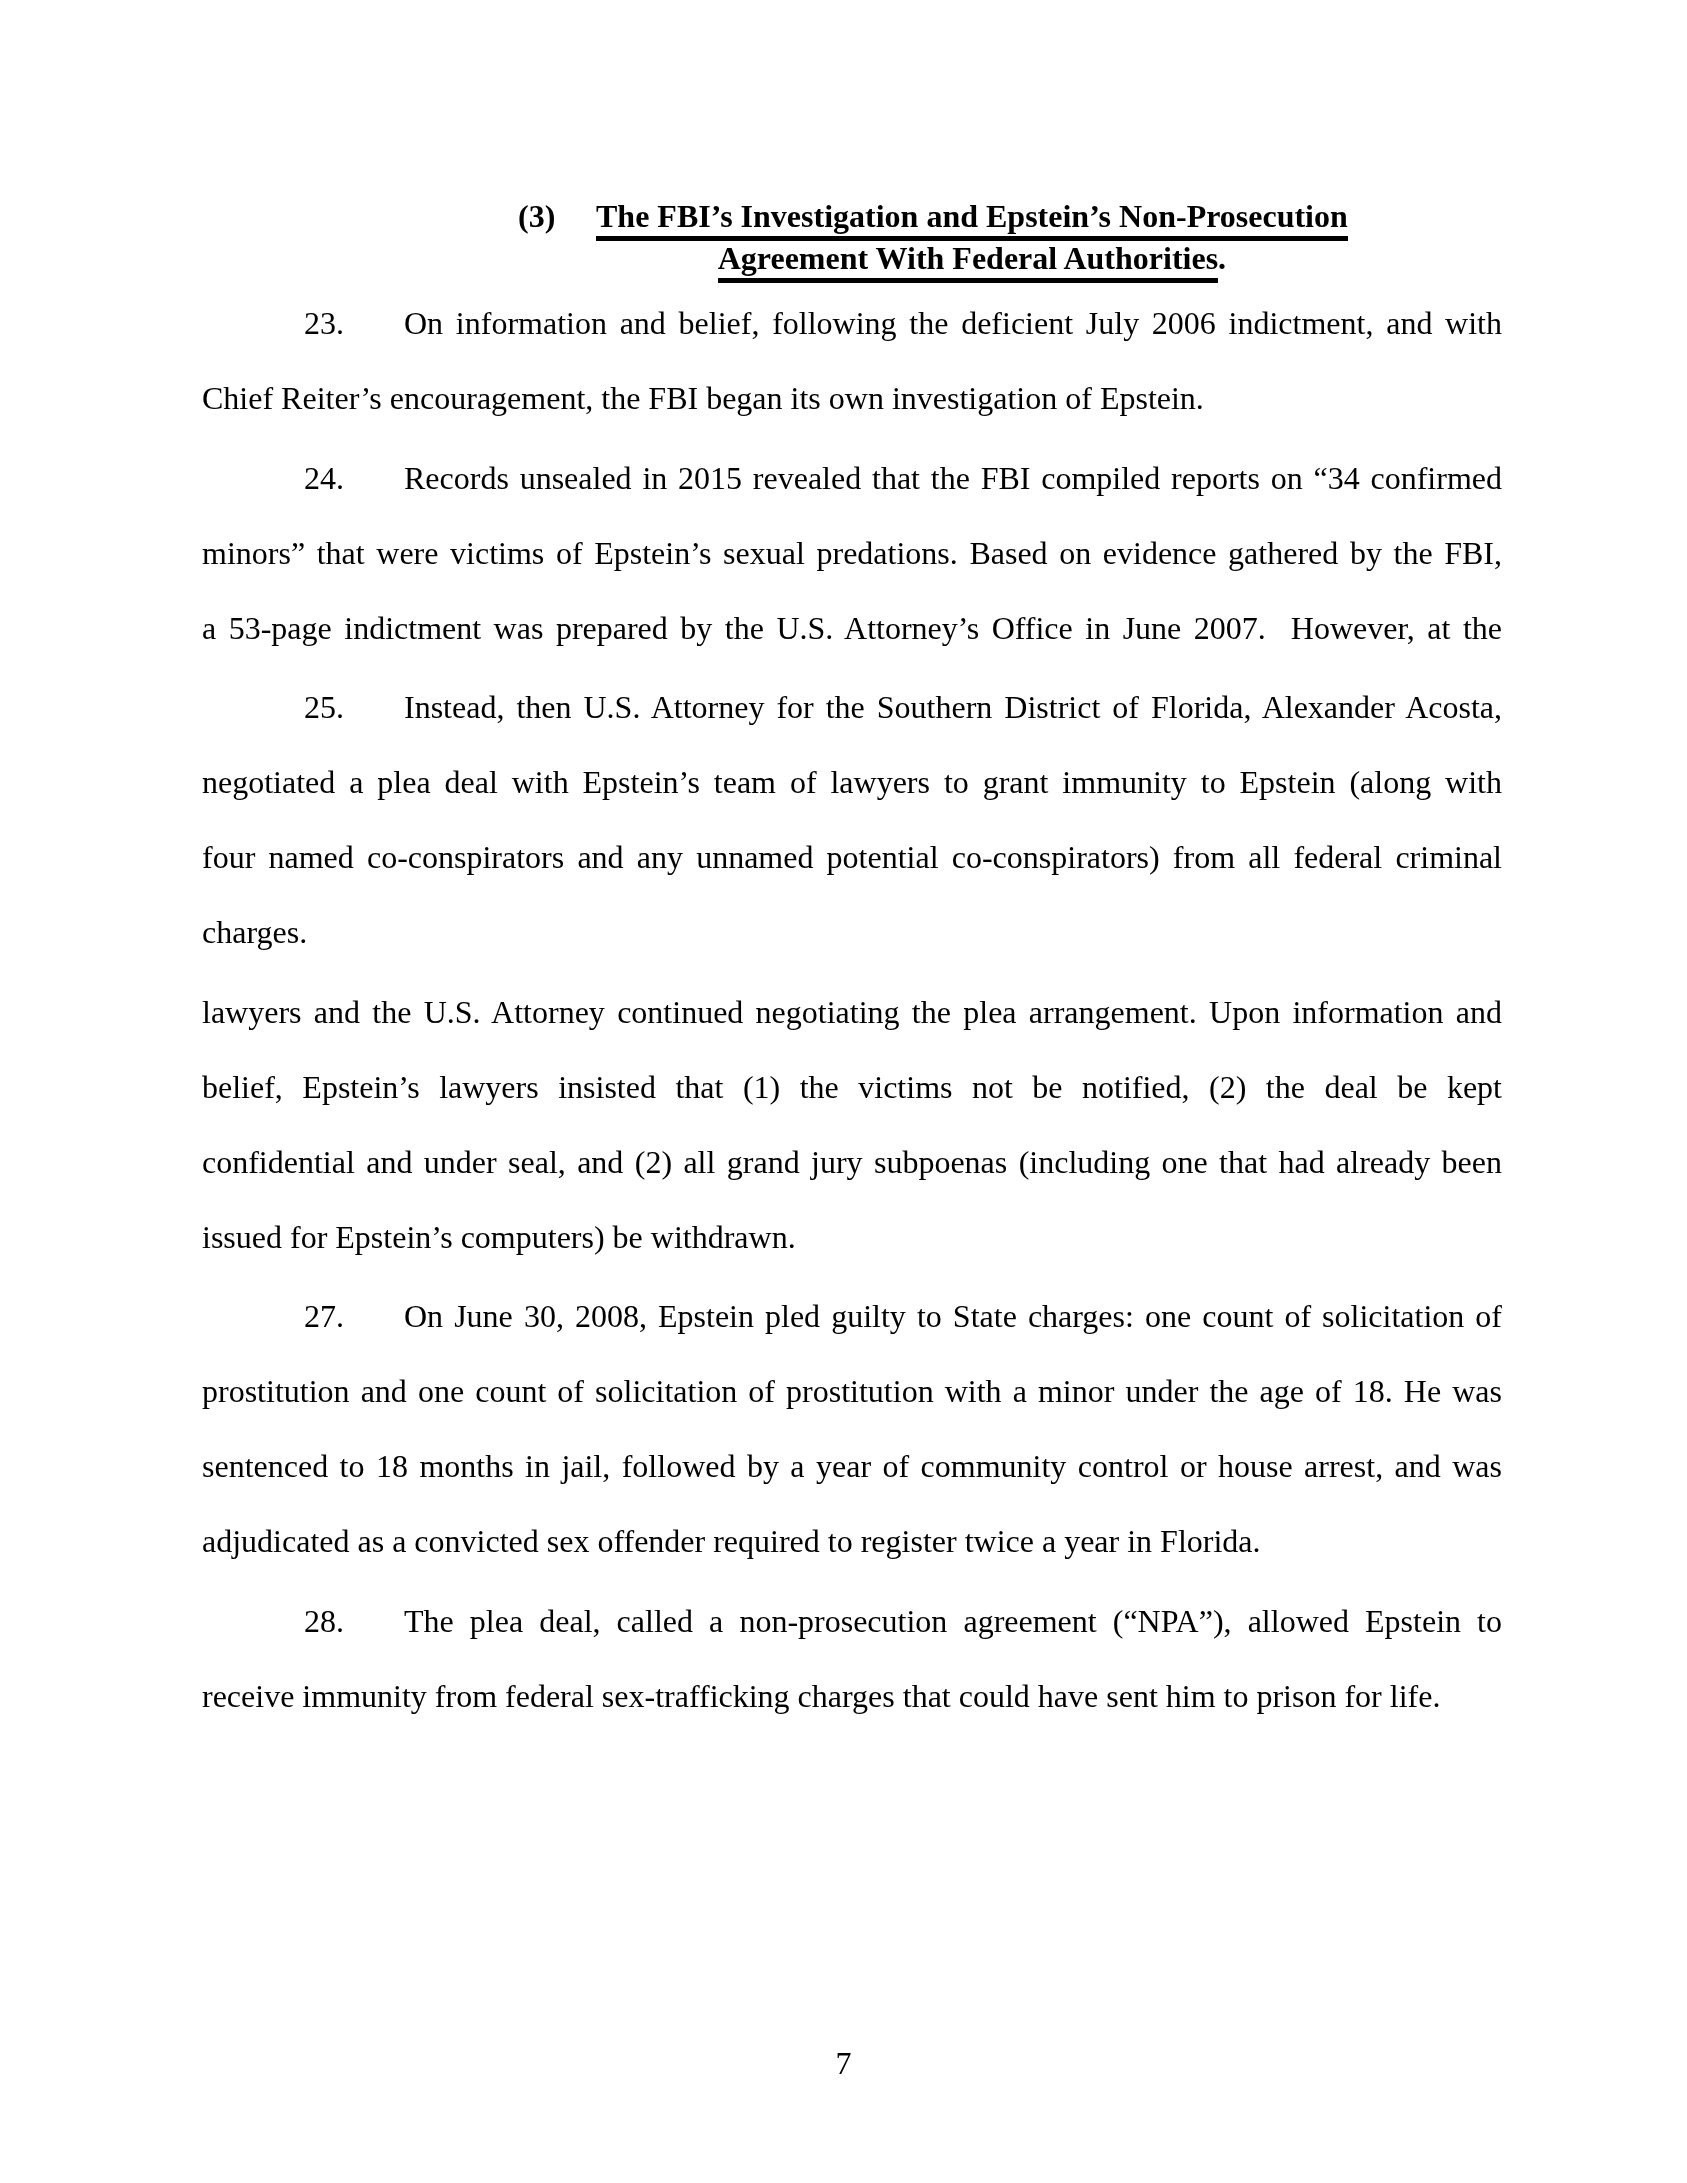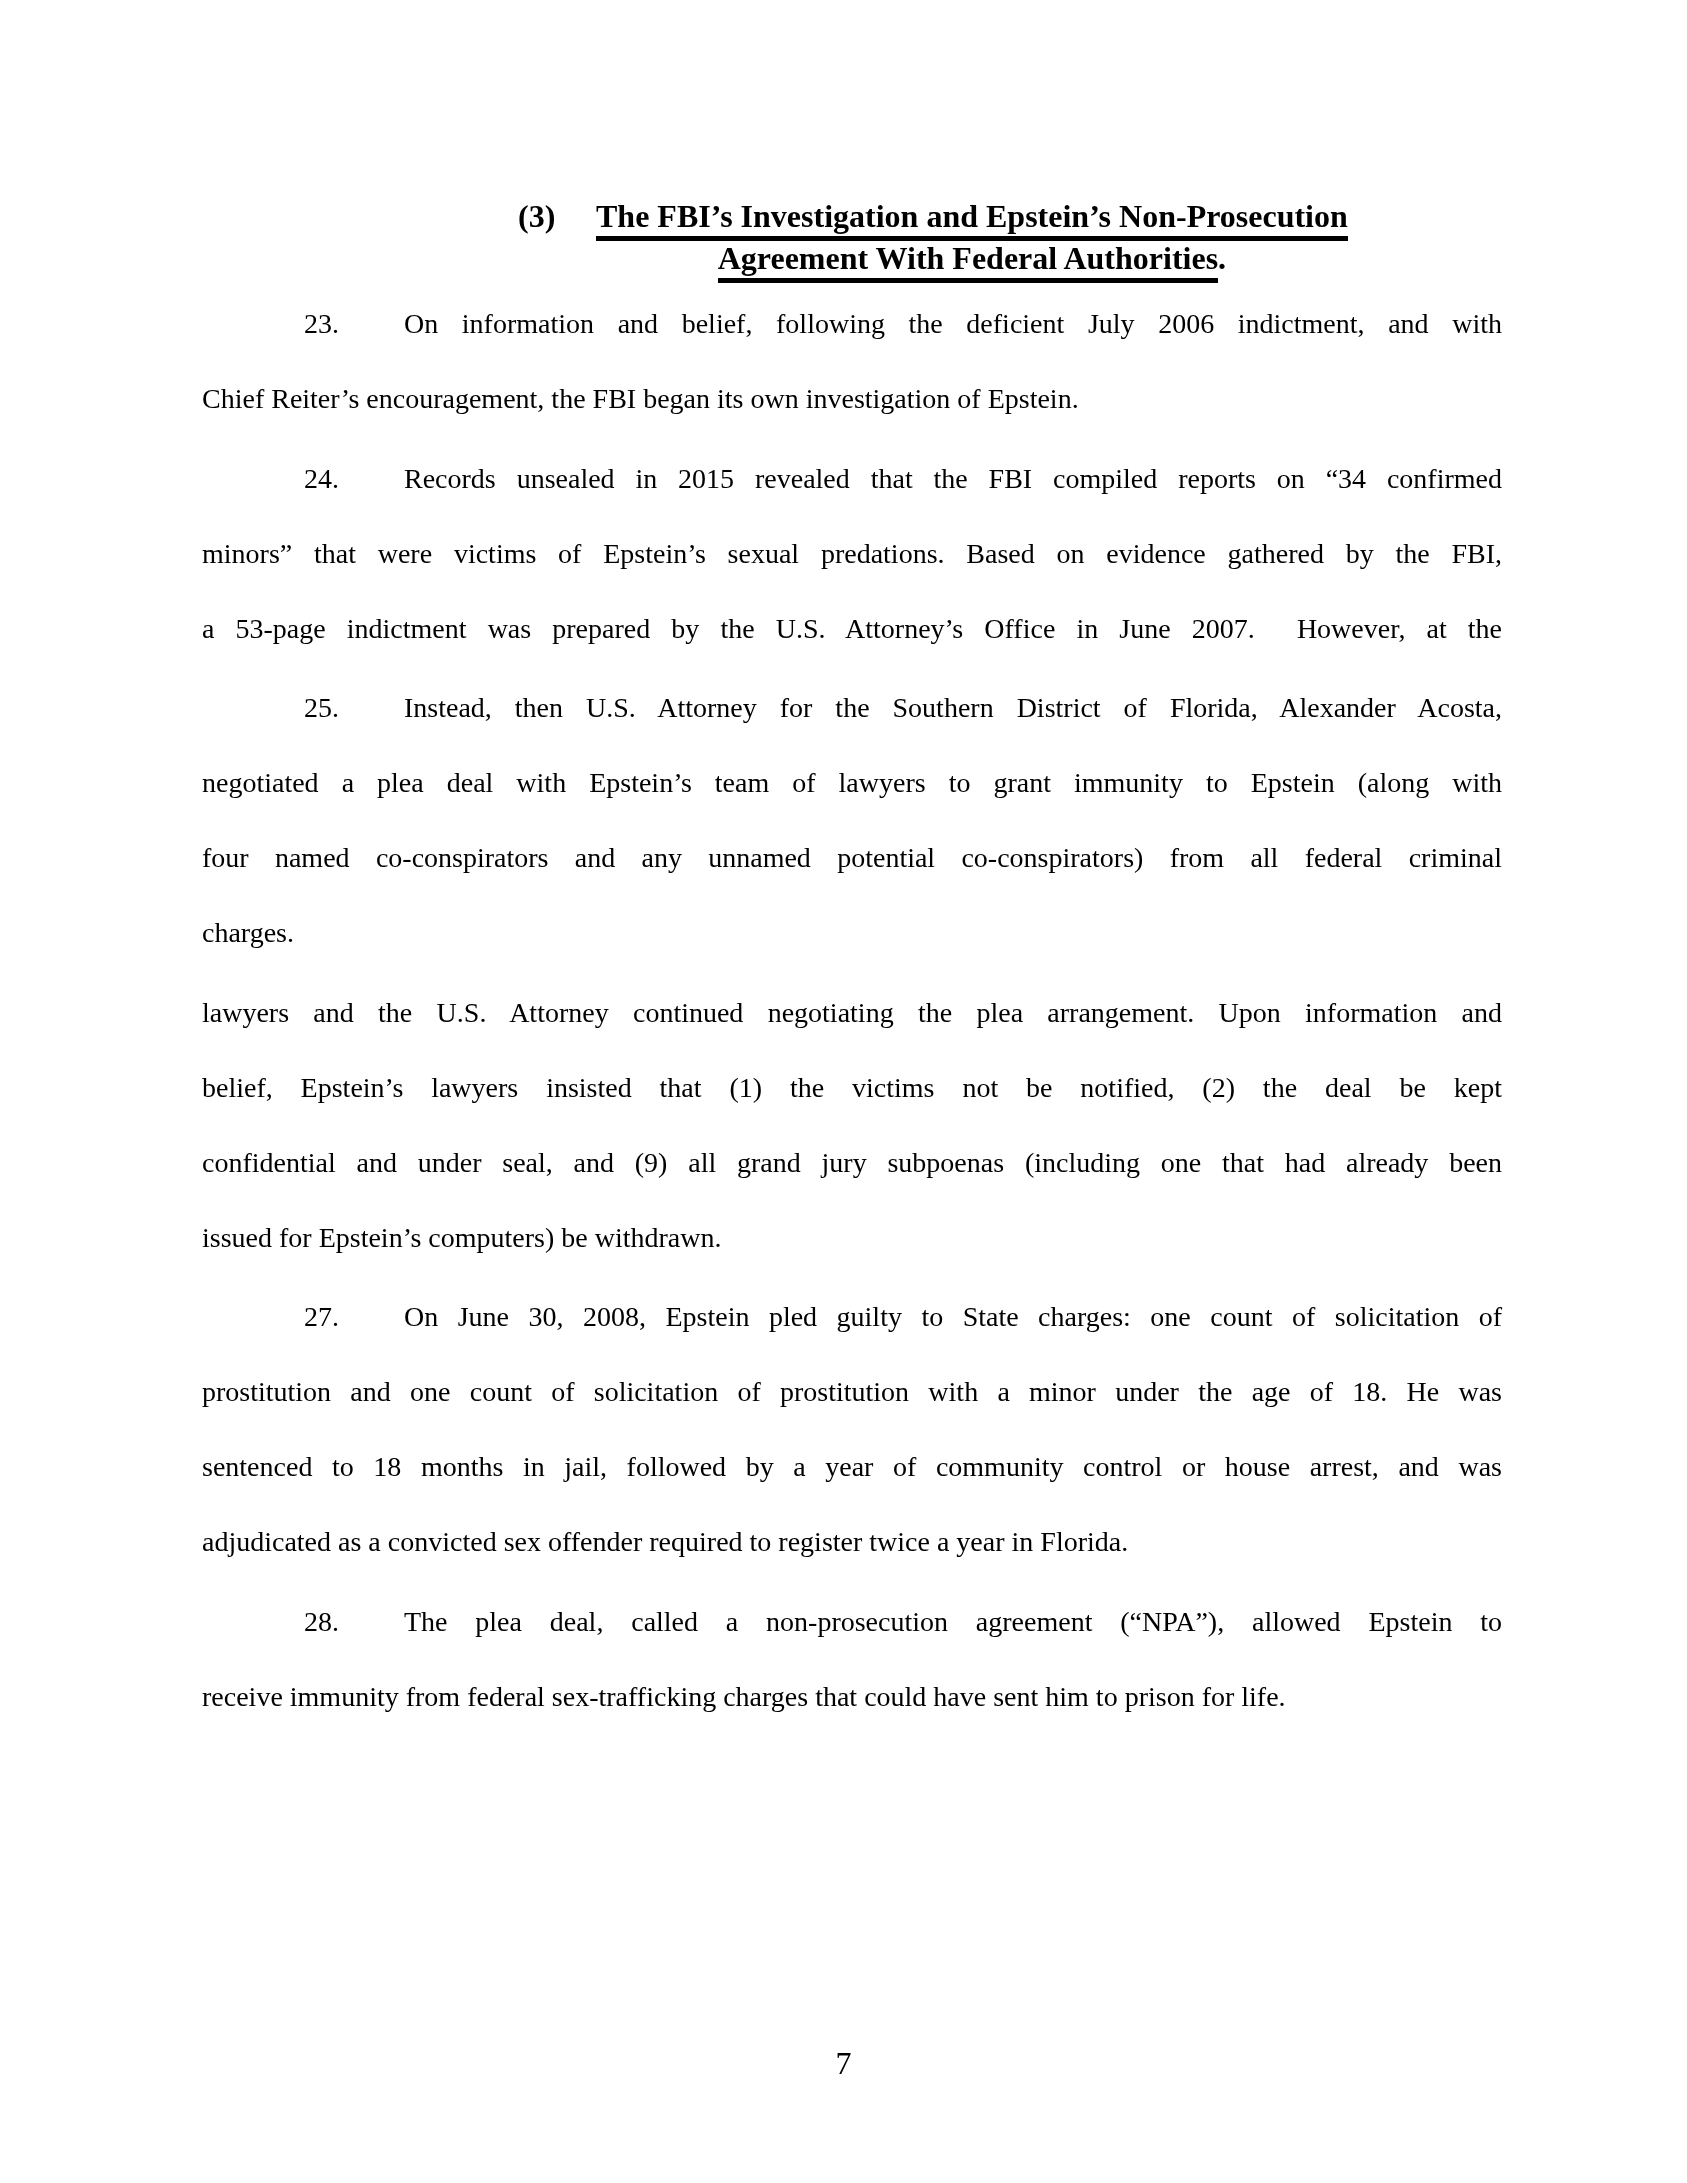--- a/index.html
+++ b/index.html
@@ -24,21 +24,21 @@
   .h-line{height:42px;line-height:42px;}
   .h-num{display:inline-block;width:78px;}
   .h-underline{border-bottom:5.3px solid #000;padding-bottom:2px;}
   .h-line2{padding-left:78px;text-align:center;}
   
   .body-block{
     position:absolute;
     left:202px;
     top:286px;
     width:1300px;
-    font-size:28px;
+    font-size:32px;
   }
   .para{margin:0;}
   .para + .para{margin-top:4.6px;}
   .line{
     height:75px;
     line-height:75px;
     text-align:justify;
     text-align-last:justify;
     white-space:normal;
   }
@@ -82,21 +82,21 @@
       </div>
       <div class="para">
         <div class="line"><span class="fl-indent"></span><span class="p-num">25.</span>Instead, then U.S. Attorney for the Southern District of Florida, Alexander Acosta,</div>
         <div class="line">negotiated a plea deal with Epstein’s team of lawyers to grant immunity to Epstein (along with</div>
         <div class="line">four named co-conspirators and any unnamed potential co-conspirators) from all federal criminal</div>
         <div class="line last">charges.</div>
       </div>
       <div class="para">
         <div class="line">lawyers and the U.S. Attorney continued negotiating the plea arrangement. Upon information and</div>
         <div class="line">belief, Epstein’s lawyers insisted that (1) the victims not be notified, (2) the deal be kept</div>
-        <div class="line">confidential and under seal, and (9) all grand jury subpoenas (including one that had already been</div>
+        <div class="line">confidential and under seal, and (2) all grand jury subpoenas (including one that had already been</div>
         <div class="line last">issued for Epstein’s computers) be withdrawn.</div>
       </div>
       <div class="para">
         <div class="line"><span class="fl-indent"></span><span class="p-num">27.</span>On June 30, 2008, Epstein pled guilty to State charges: one count of solicitation of</div>
         <div class="line">prostitution and one count of solicitation of prostitution with a minor under the age of 18. He was</div>
         <div class="line">sentenced to 18 months in jail, followed by a year of community control or house arrest, and was</div>
         <div class="line last">adjudicated as a convicted sex offender required to register twice a year in Florida.</div>
       </div>
       <div class="para">
         <div class="line"><span class="fl-indent"></span><span class="p-num">28.</span>The plea deal, called a non-prosecution agreement (“NPA”), allowed Epstein to</div>

